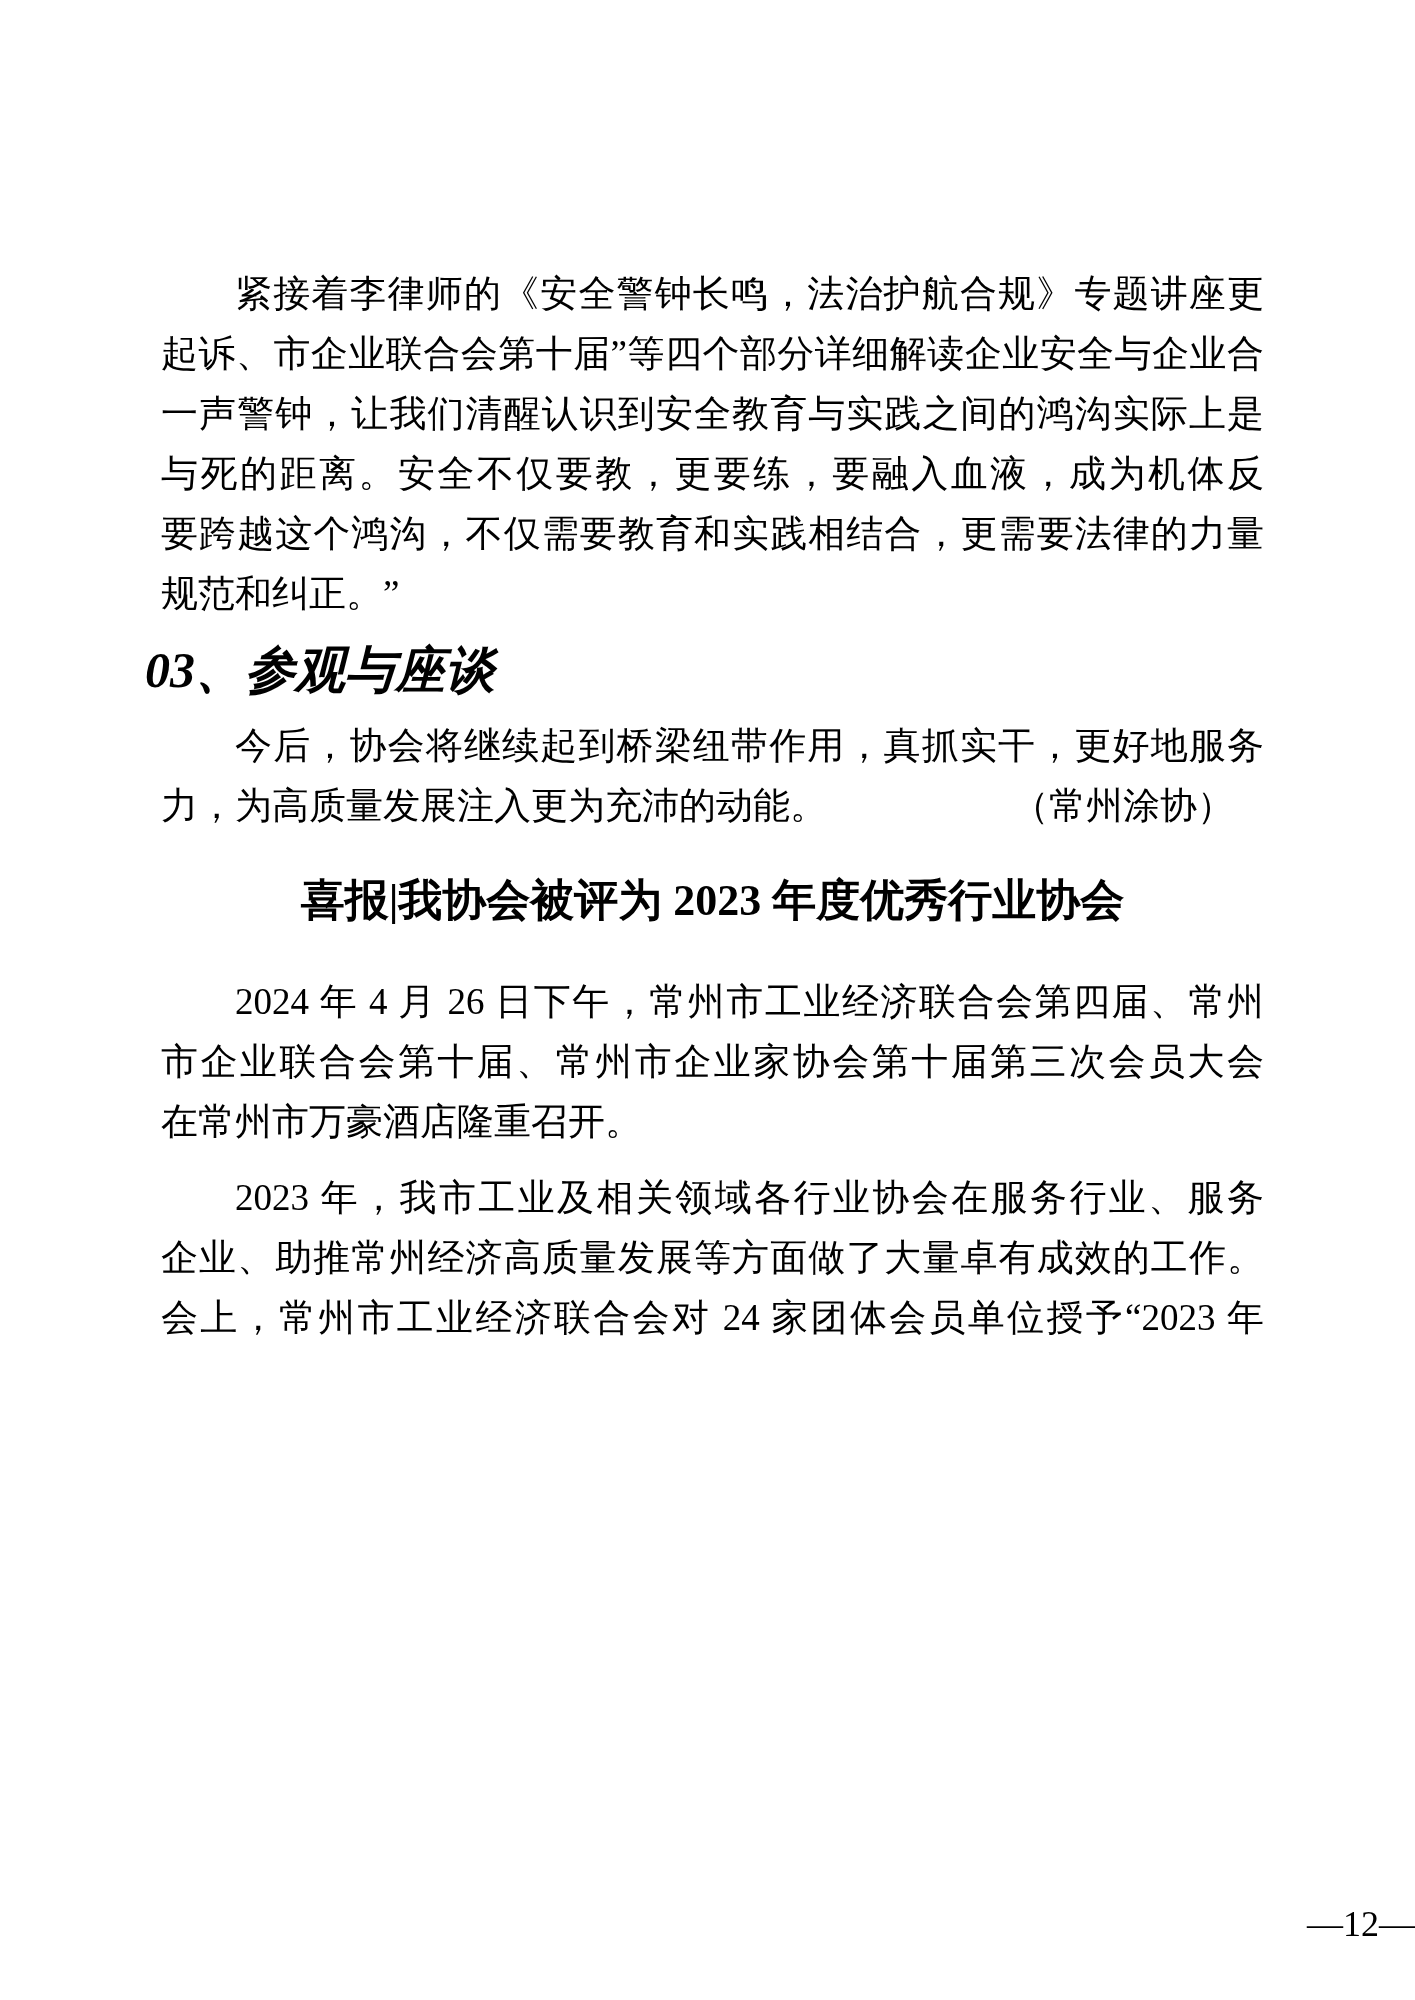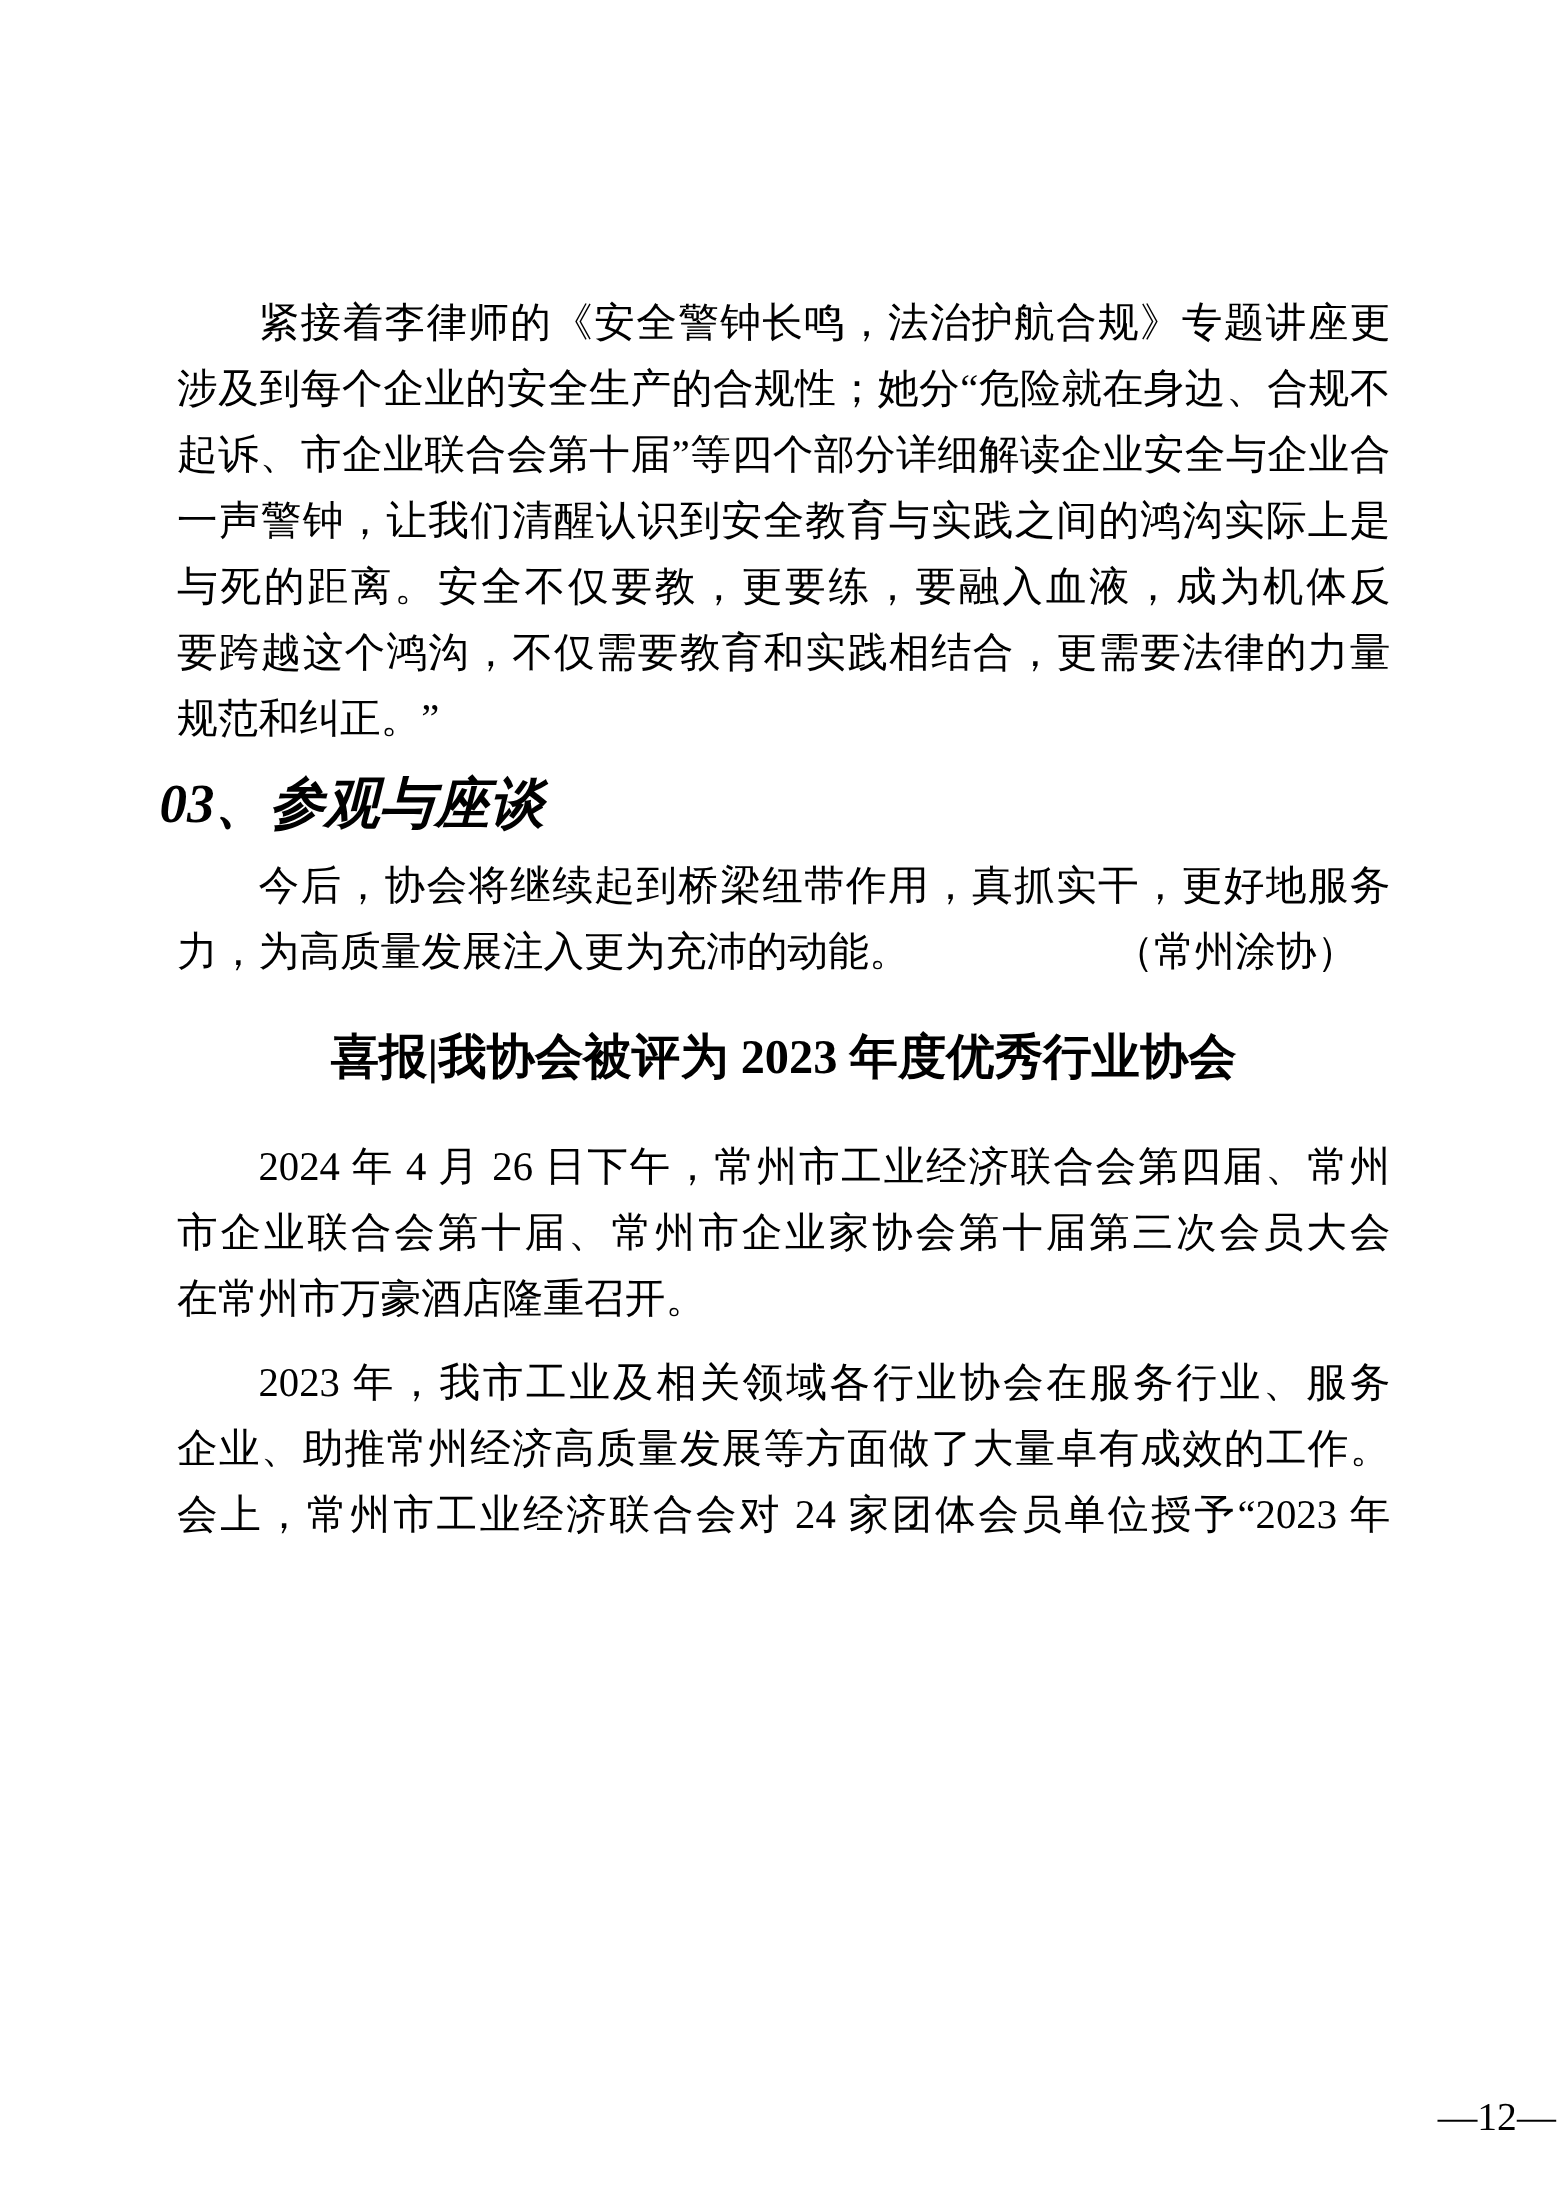--- a/index.html
+++ b/index.html
@@ -65,21 +65,20 @@
   }
 </style>
 </head>
 <body>
 
 <div class="page">
   <main class="content">
 
     <section class="para">
       <div class="line indent">紧接着李律师的《安全警钟长鸣，法治护航合规》专题讲座更是</div>
-      <div class="line">涉及到每个企业的安全生产的合规性；她分“危险就在身边、合规不</div>
       <div class="line">起诉、市企业联合会第十届”等四个部分详细解读企业安全与企业合规</div>
       <div class="line">一声警钟，让我们清醒认识到安全教育与实践之间的鸿沟实际上是生</div>
       <div class="line">与死的距离。安全不仅要教，更要练，要融入血液，成为机体反应。</div>
       <div class="line">要跨越这个鸿沟，不仅需要教育和实践相结合，更需要法律的力量来</div>
       <div class="line last">规范和纠正。”</div>
     </section>
 
     <h2 class="heading">03、参观与座谈</h2>
 
 

